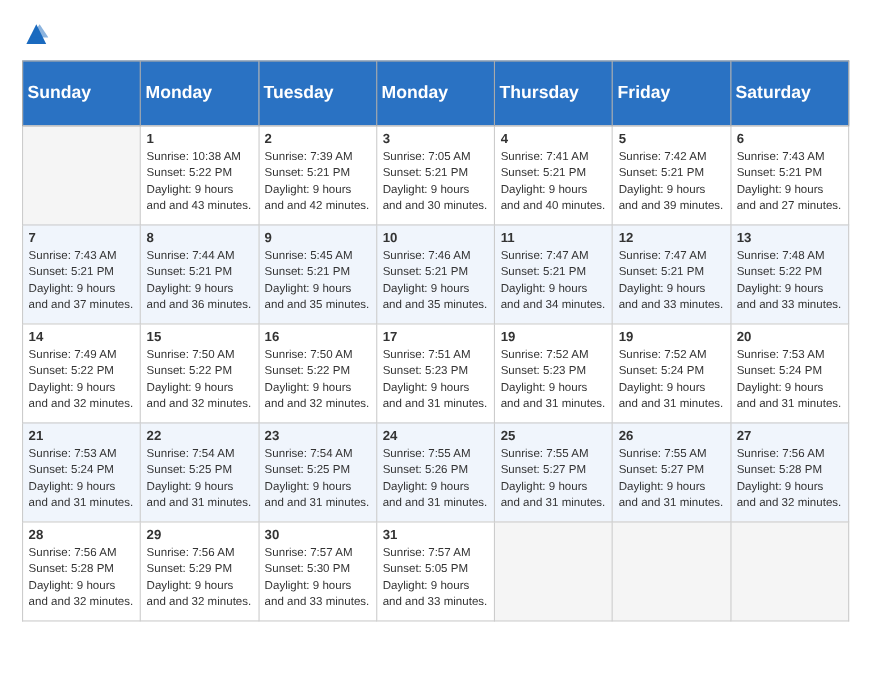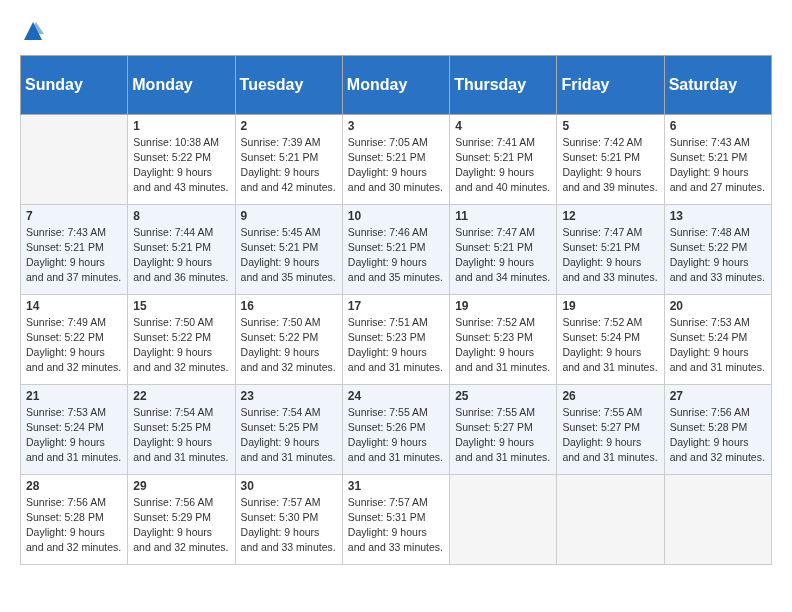--- a/index.html
+++ b/index.html
@@ -338,21 +338,21 @@
         <td>
           <span class="day-num">30</span>
           <span class="cell-line">Sunrise: 7:57 AM</span>
           <span class="cell-line">Sunset: 5:30 PM</span>
           <span class="cell-line">Daylight: 9 hours</span>
           <span class="cell-line">and and 33 minutes.</span>
         </td>
         <td>
           <span class="day-num">31</span>
           <span class="cell-line">Sunrise: 7:57 AM</span>
-          <span class="cell-line">Sunset: 5:31 PM</span>
+          <span class="cell-line">Sunset: 5:05 PM</span>
           <span class="cell-line">Daylight: 9 hours</span>
           <span class="cell-line">and and 33 minutes.</span>
         </td>
         <td class="empty-cell"></td>
         <td class="empty-cell"></td>
         <td class="empty-cell"></td>
       </tr>
     </tbody>
 </table>
 

